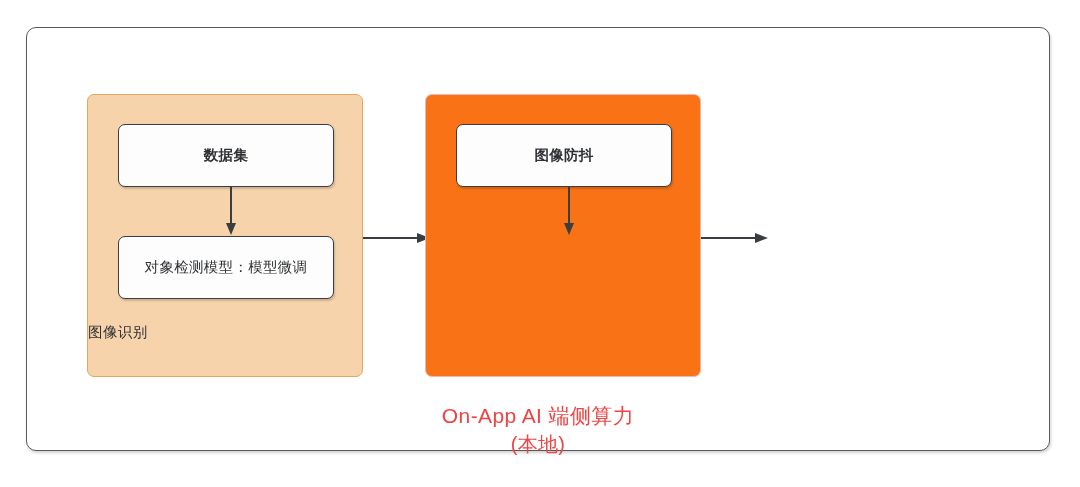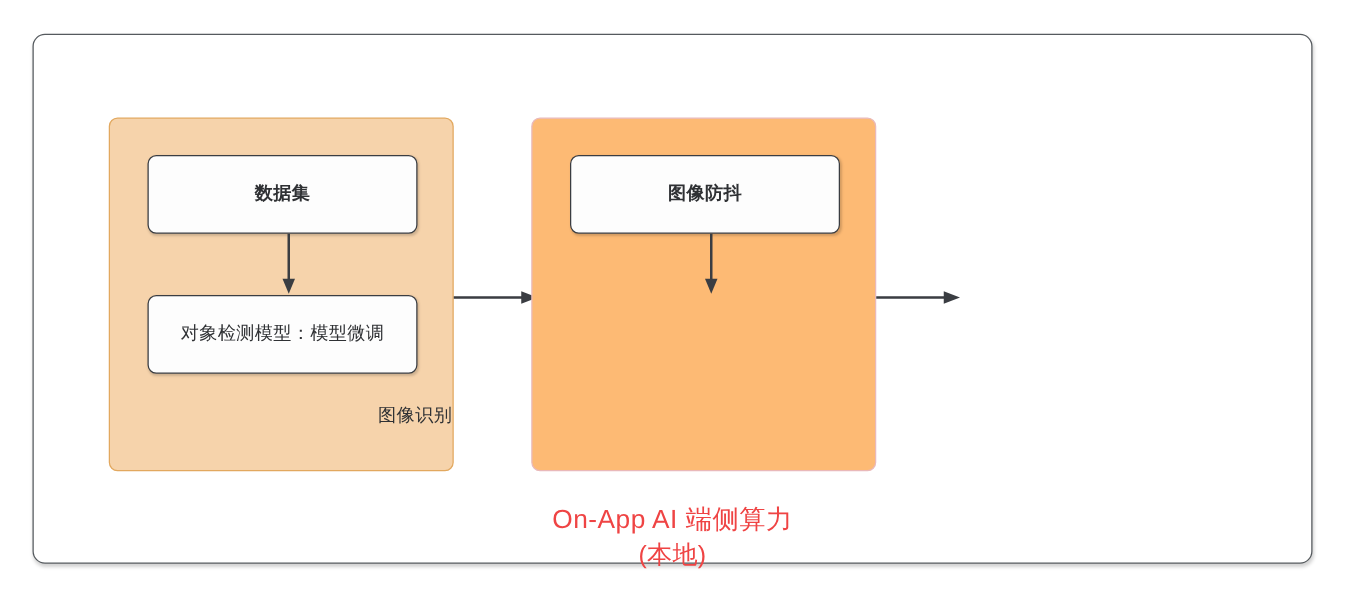--- a/index.html
+++ b/index.html
@@ -41,21 +41,21 @@
     position: absolute;
     top: 66px;
     width: 276px;
     height: 283px;
     box-sizing: border-box;
     border-radius: 7px;
     border-width: 1.4px;
     border-style: solid;
   }
   .stage-1 { left: 60px;  background: #f6d3ab; border-color: #e2a85f; }
-  .stage-2 { left: 398px; background: #fdba74; border-color: #e9b9ba; }
+  .stage-2 { left: 398px; background: #f97316; border-color: #e9b9ba; }
   .stage-3 { left: 737px; background: #e5f3dd; border-color: #b7dfa6; }
 
   
   .node {
     position: absolute;
     left: 30px;
     width: 216px;
     height: 63px;
     box-sizing: border-box;
     background: #fdfdfd;
@@ -75,21 +75,21 @@
     letter-spacing: 0.3px;
     white-space: nowrap;
   }
 
   
   .stage-caption {
     position: absolute;
     left: 0;
     right: 0;
     top: 228px;
-    text-align: right;
+    text-align: left;
     font-size: 14.5px;
     color: #2f3134;
     letter-spacing: 0.4px;
   }
 
   
   .v-connector {
     position: absolute;
     left: 137px;
     top: 92px;

